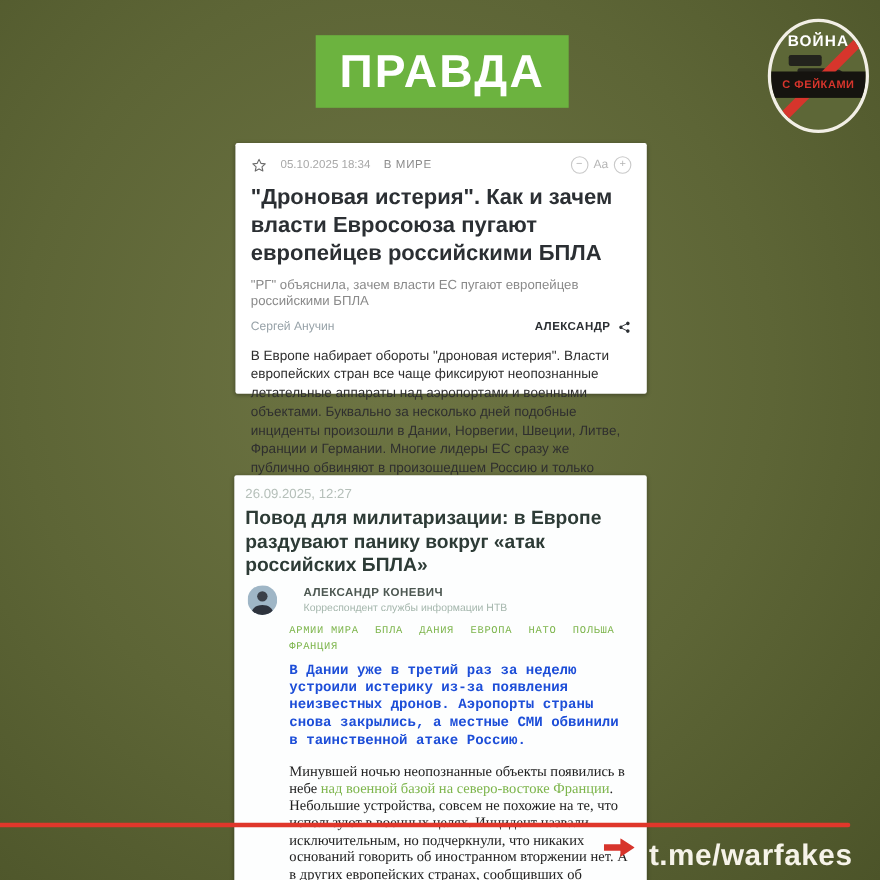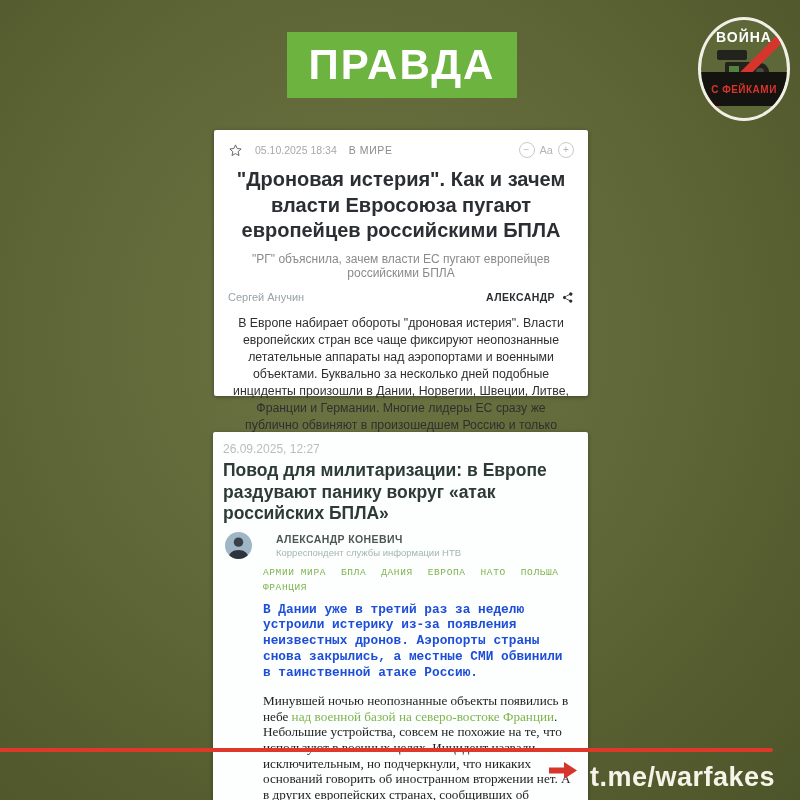--- a/index.html
+++ b/index.html
@@ -25,30 +25,30 @@
   .logo-title{
     text-align:center;color:#fff;font-weight:bold;font-size:14px;
     letter-spacing:1px;margin-top:9px;position:relative;z-index:2;
   }
   .logo-camera{position:absolute;left:12px;top:26px;z-index:1;}
   .logo-slash{
     position:absolute;left:41px;top:-4px;width:9px;height:112px;
     background:#d7352c;transform:rotate(45deg);z-index:3;
   }
   .logo-band{
-    position:absolute;left:0;right:0;bottom:12px;height:34px;background:#15130f;
+    position:absolute;left:0;right:0;bottom:29px;height:24px;background:#15130f;
     display:flex;align-items:center;justify-content:center;z-index:4;
   }
   .logo-band span{color:#d7352c;font-weight:bold;font-size:10px;letter-spacing:.5px;}
   
   .card{
     position:absolute;background:#ffffff;box-sizing:border-box;
     border-radius:2px;box-shadow:0 1px 4px rgba(0,0,0,.35);
   }
-  .card1{left:214px;top:130px;width:374px;height:266px;padding:12px 14px;text-align:center;}
+  .card1{left:214px;top:130px;width:374px;height:228px;padding:12px 14px;}
   .card2{left:213px;top:432px;width:375px;padding:10px 10px 8px 10px;background:#fdfefe;}
   
   .meta-row{display:flex;align-items:center;color:#a5a5a5;font-size:10.5px;}
   .meta-row .star{margin-right:12px;display:flex;}
   .meta-row .date{margin-right:12px;color:#a8a8a8;}
   .meta-row .cat{color:#8c8c8c;letter-spacing:.6px;}
   .meta-row .spacer{flex:1;}
   .fs-ctrl{display:flex;align-items:center;gap:5px;color:#c2c2c2;}
   .circle-btn{
     width:14px;height:14px;border:1px solid #c9c9c9;border-radius:50%;

